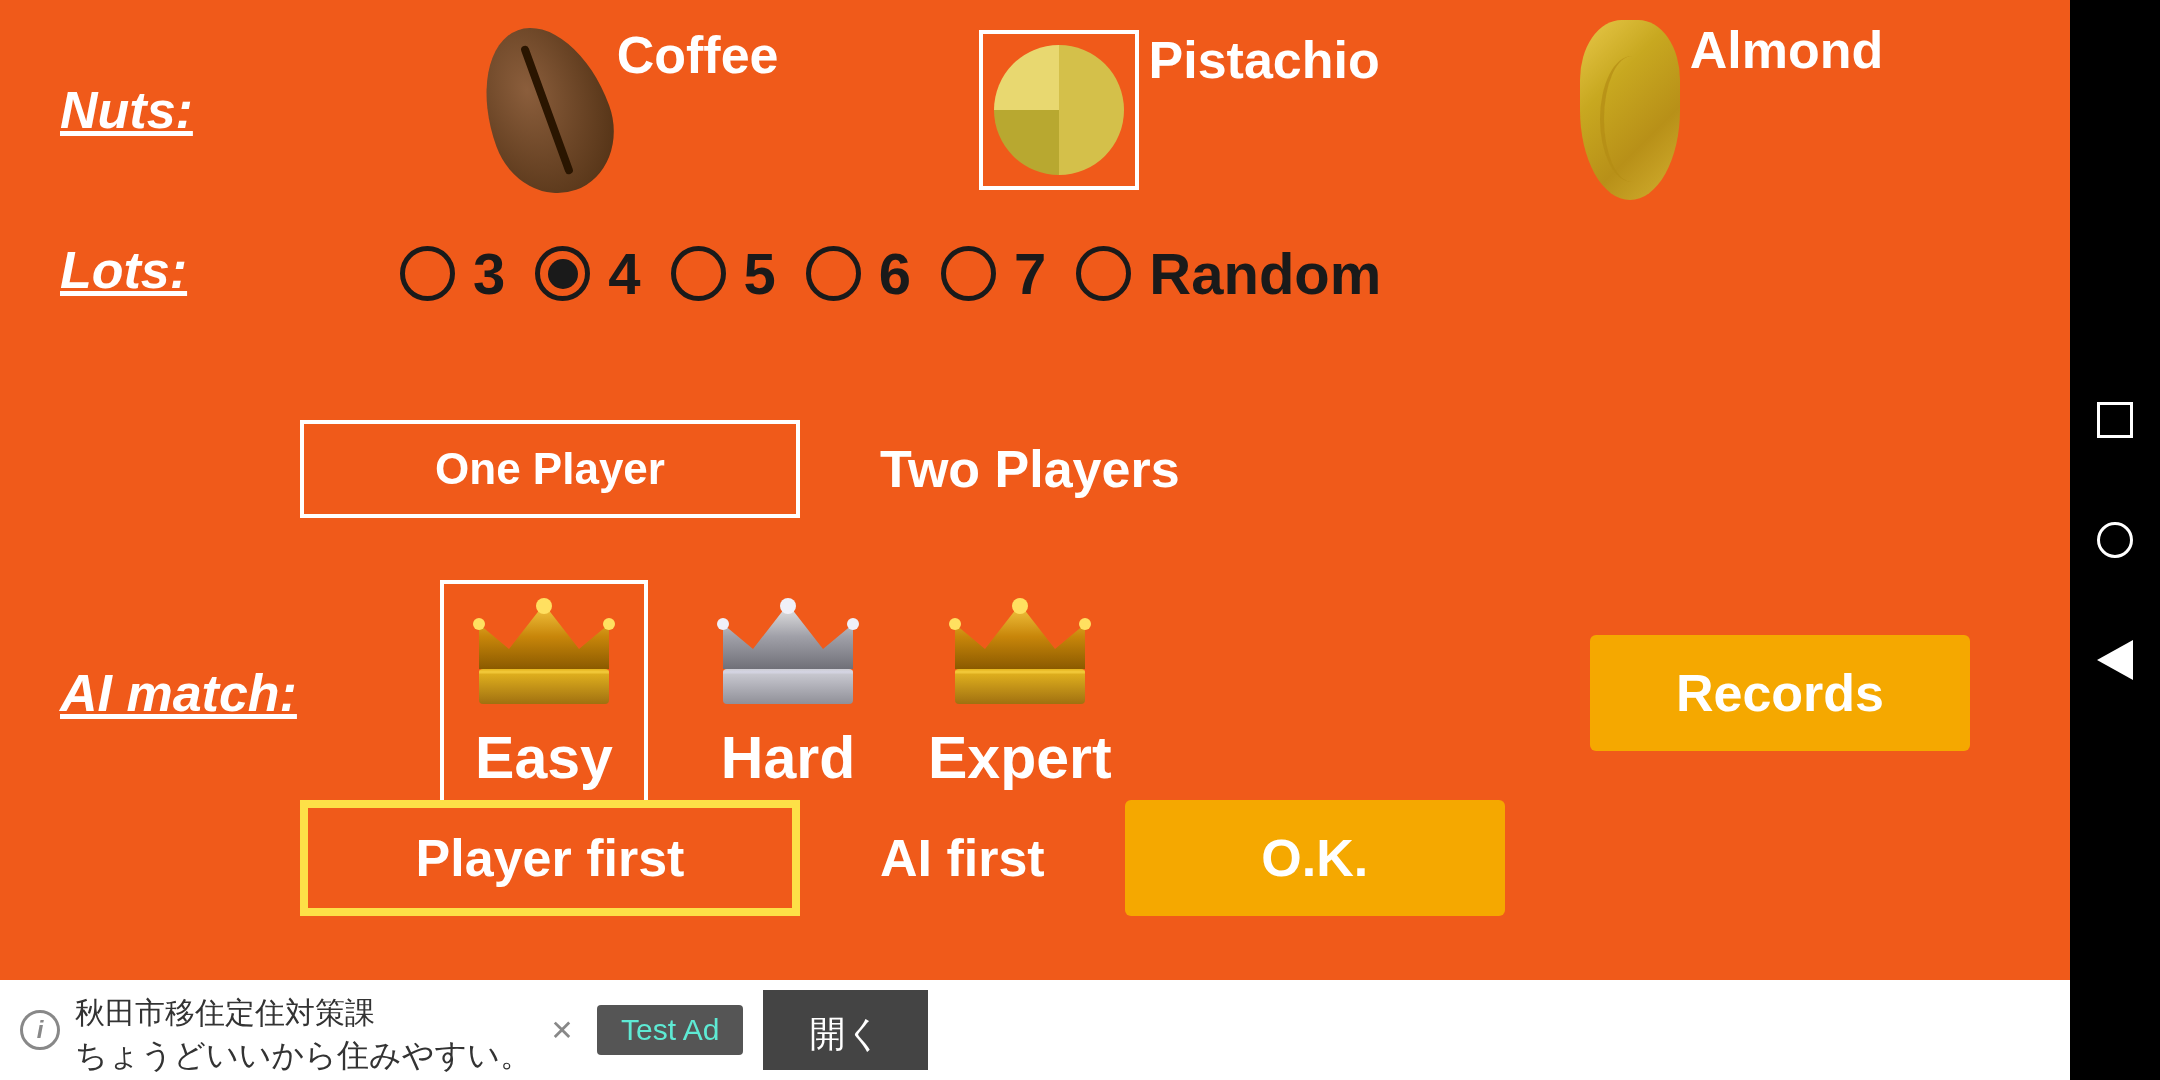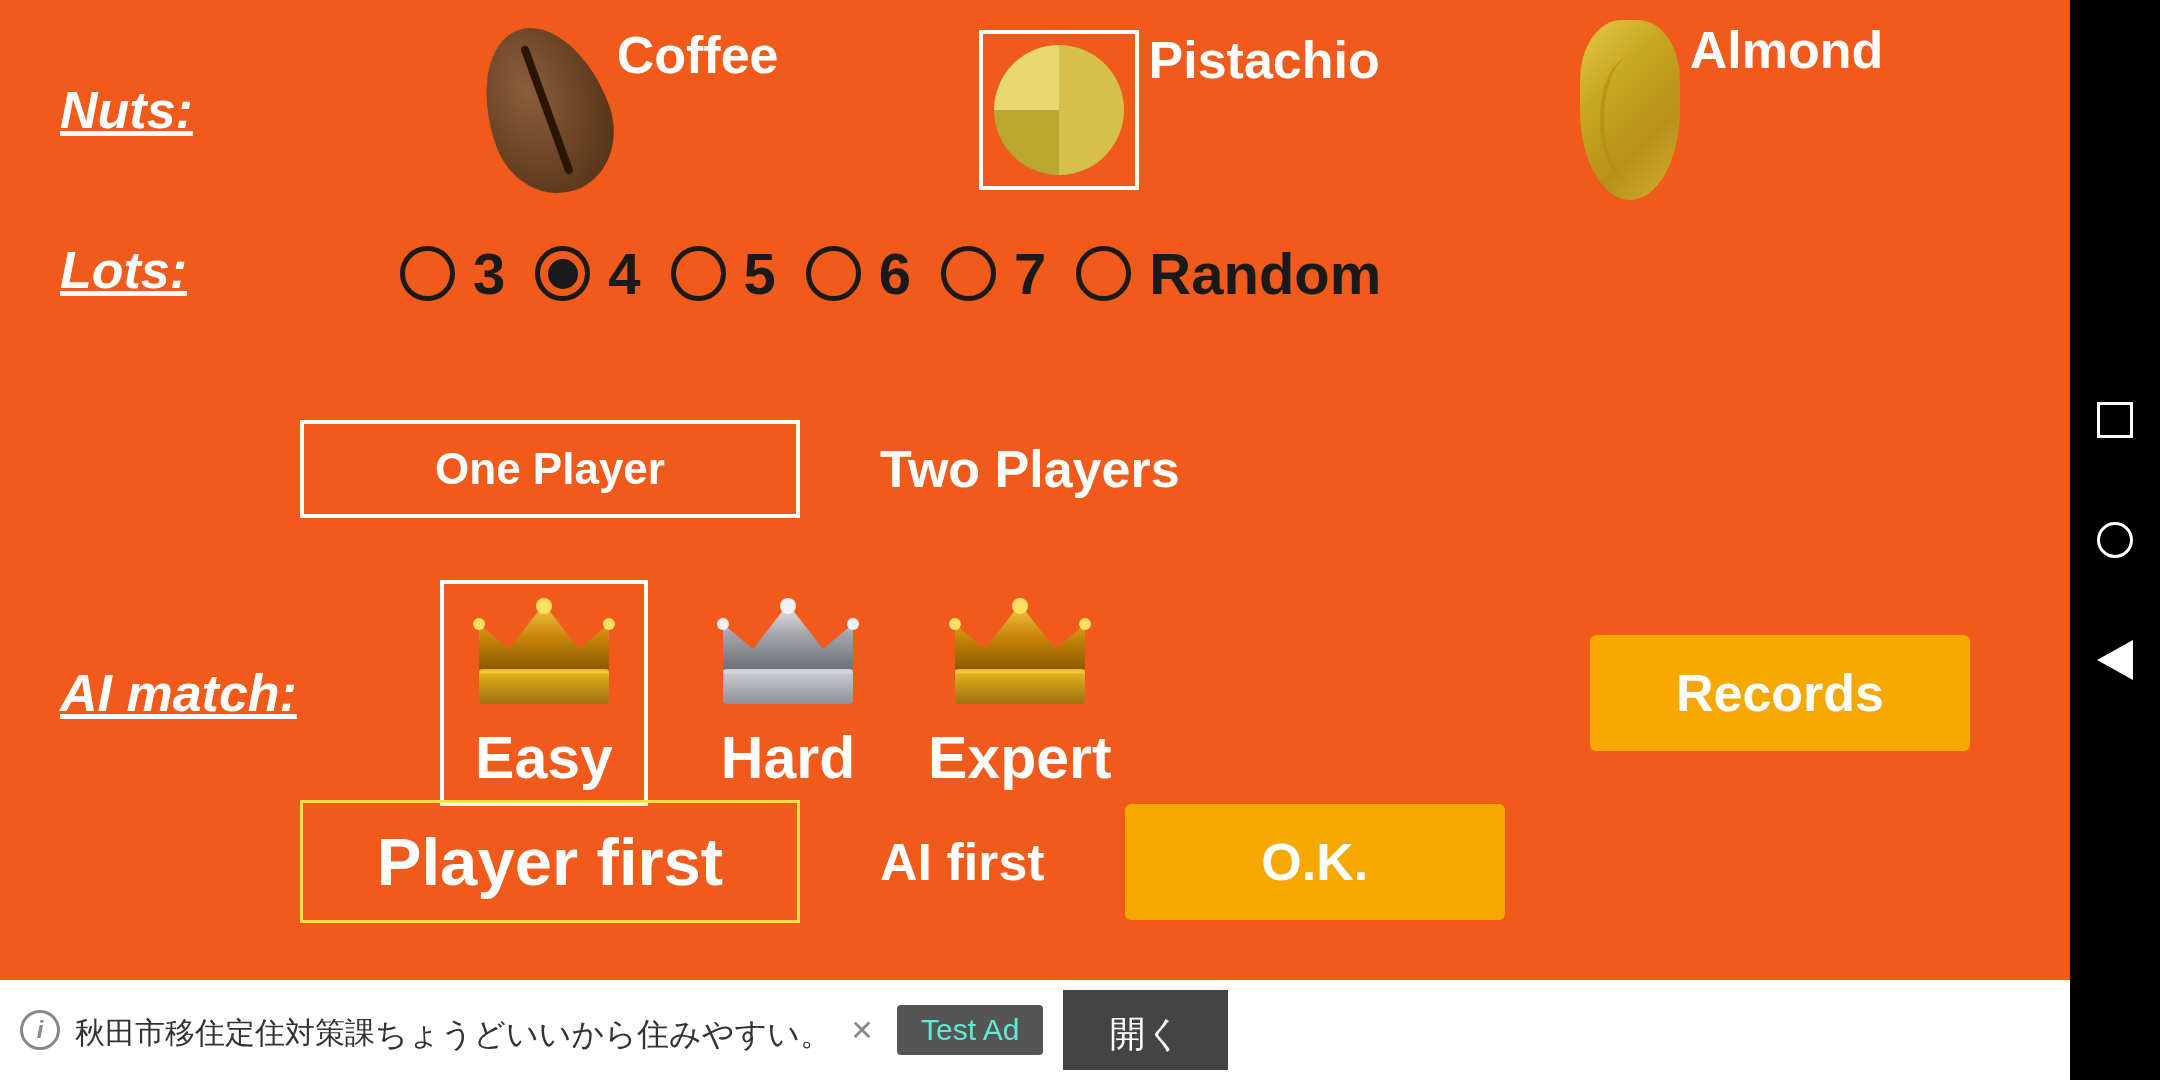--- a/index.html
+++ b/index.html
@@ -325,24 +325,24 @@
       position: absolute;
       top: 800px;
       left: 300px;
       right: 100px;
       display: flex;
       align-items: center;
       gap: 80px;
     }
 
     .turn-btn {
-      border: 3px solid #fde047;
+      border: 8px solid #fde047;
       background: transparent;
       color: white;
-      font-size: 67px;
+      font-size: 52px;
       font-weight: bold;
       padding: 20px 60px;
       cursor: pointer;
       min-width: 500px;
       text-align: center;
     }
 
     .turn-text {
       font-size: 52px;
       font-weight: bold;
@@ -372,21 +372,21 @@
       height: 100px;
       background: white;
       display: flex;
       align-items: center;
       padding: 0 20px;
       gap: 20px;
     }
 
     .ad-left {
       display: flex;
-      flex-direction: row;
+      flex-direction: column;
       flex: 1;
       margin-top: 10px;
     }
 
     .ad-title-row {
       display: flex;
       align-items: center;
       gap: 15px;
     }
 

